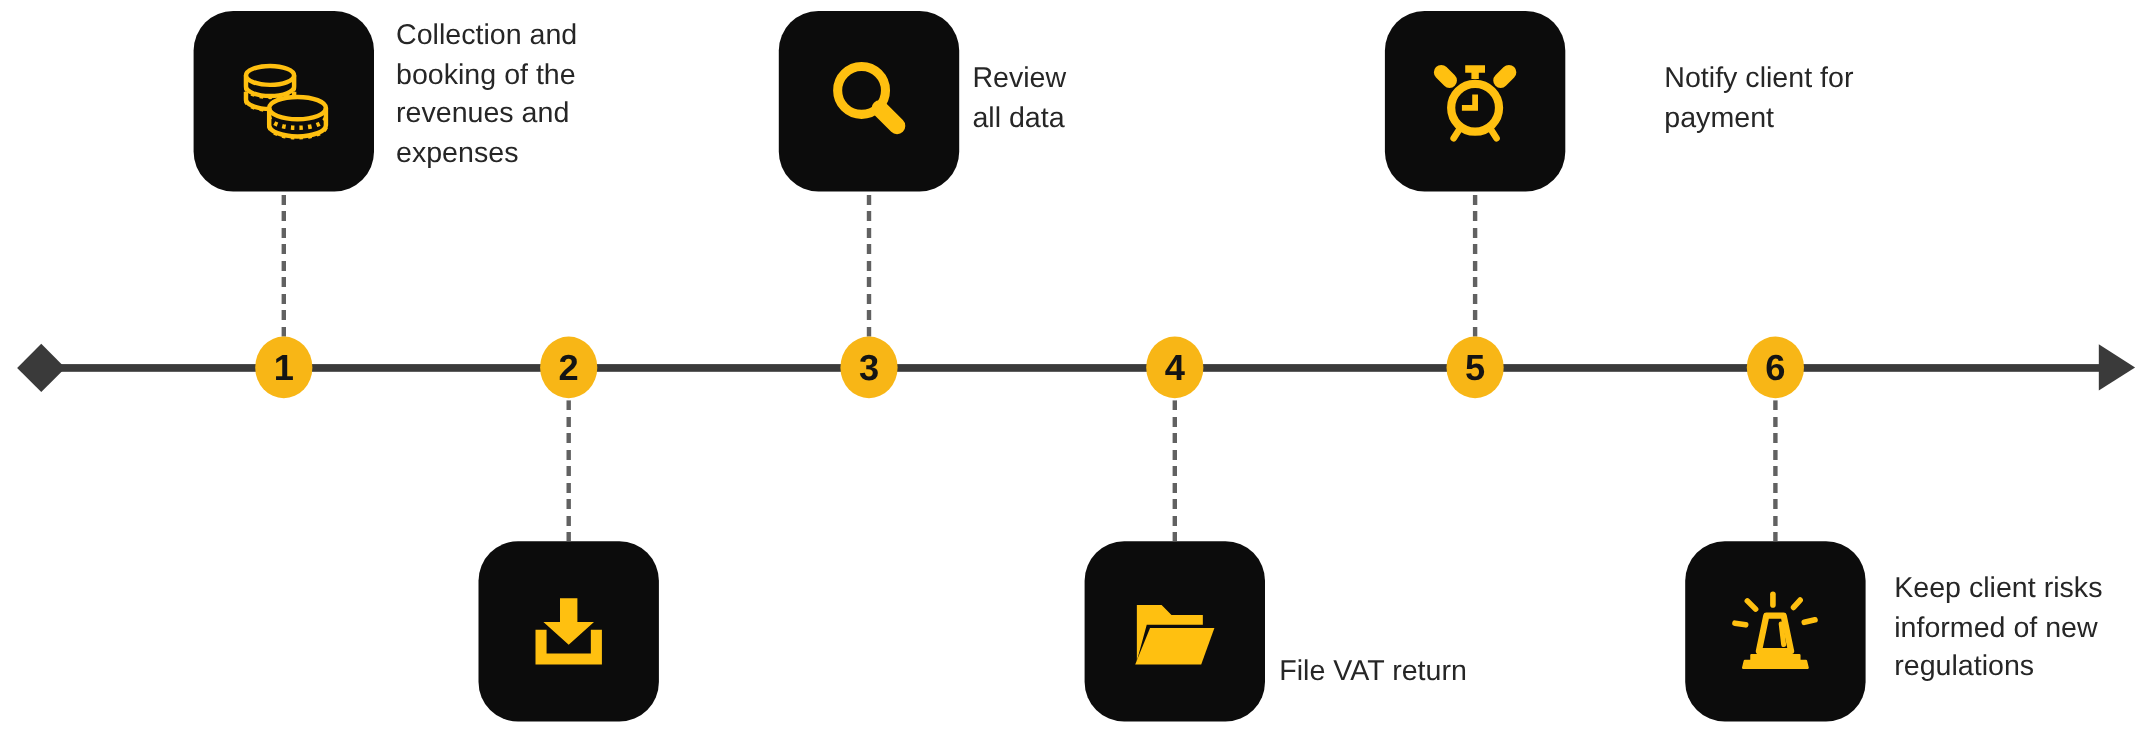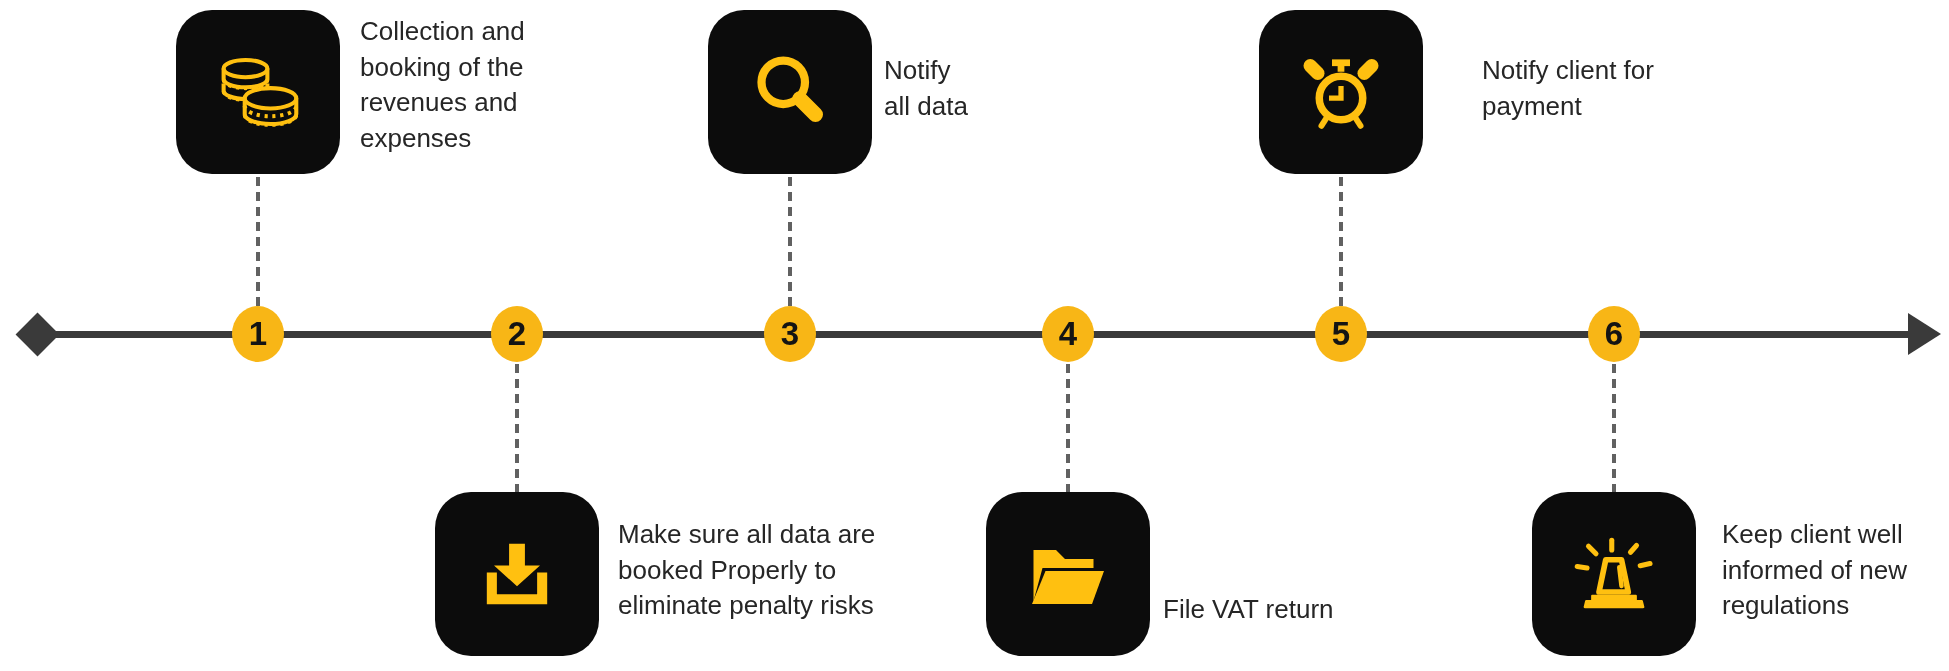--- a/index.html
+++ b/index.html
@@ -35,21 +35,21 @@
 
   .badge{position:absolute;width:52px;height:56px;border-radius:50%;background:var(--gold);
     left:calc(var(--cx) - 26px);top:306px;display:flex;align-items:center;justify-content:center;
     font-size:33px;font-weight:bold;color:#141414;}
 
   .label{position:absolute;font-size:26px;line-height:35.5px;color:var(--text);white-space:pre-line;}
   .lbl1{left:360px;top:14px}
   .lbl2{left:618px;top:517px}
   .lbl3{left:884px;top:53px}
   .lbl4{left:1163px;top:592px}
-  .lbl5{left:1482px;top:53px}
+  .lbl5{left:1513px;top:53px}
   .lbl6{left:1722px;top:517px}
 
   .icon-box svg{display:block}
 </style>
 </head>
 <body>
 
 <div class="canvas">
 
   <div class="tl-line"></div>
@@ -90,35 +90,32 @@
       <g fill="#FFC010" stroke="none">
         <path d="M26.5 11 h11 v15 h10.5 L32 40.5 L16 26 h10.5 z"></path>
         <path d="M11 31 h7 v15 h28 v-15 h7 v22 H11 z"></path>
       </g>
     </svg>
   </div>
   <div class="connector bottom g2"></div>
   <div class="badge g2">
       <span>2</span>
     </div>
-  <div class="label lbl2">Make sure all data are
-booked Properly to
-eliminate penalty risks</div>
 
   <div class="icon-box top g3">
     <svg width="96" height="96" viewBox="0 0 64 64">
       <circle cx="27.5" cy="25.5" r="14.5" fill="none" stroke="#FFC010" stroke-width="5.5"></circle>
       <path d="M38.5 36.5 L49 47" stroke="#FFC010" stroke-width="10" stroke-linecap="round"></path>
     </svg>
   </div>
   <div class="connector top g3"></div>
   <div class="badge g3">
       <span>3</span>
     </div>
-  <div class="label lbl3">Notify
+  <div class="label lbl3">Review
 all data</div>
 
   <div class="icon-box bottom g4">
     <svg width="96" height="96" viewBox="0 0 64 64">
       <g fill="#FFC010" stroke="none">
         <path d="M9 50 L9 16 L24 16 L30 22 L49 22 L49 28 L15 28 Z"></path>
         <path d="M17 30 L56 30 L48 52 L8 52 Z"></path>
       </g>
     </svg>
   </div>
@@ -160,17 +157,17 @@
         <path d="M43 17.5 L47 13" stroke-width="3.4"></path>
         <path d="M14 28 L7.5 27" stroke-width="3.4"></path>
         <path d="M49.5 26.5 L56 25" stroke-width="3.4"></path>
       </g>
     </svg>
   </div>
   <div class="connector bottom g6"></div>
   <div class="badge g6">
       <span>6</span>
     </div>
-  <div class="label lbl6">Keep client well
+  <div class="label lbl6">Keep client risks
 informed of new
 regulations</div>
 
 </div>
 
 </body></html>

